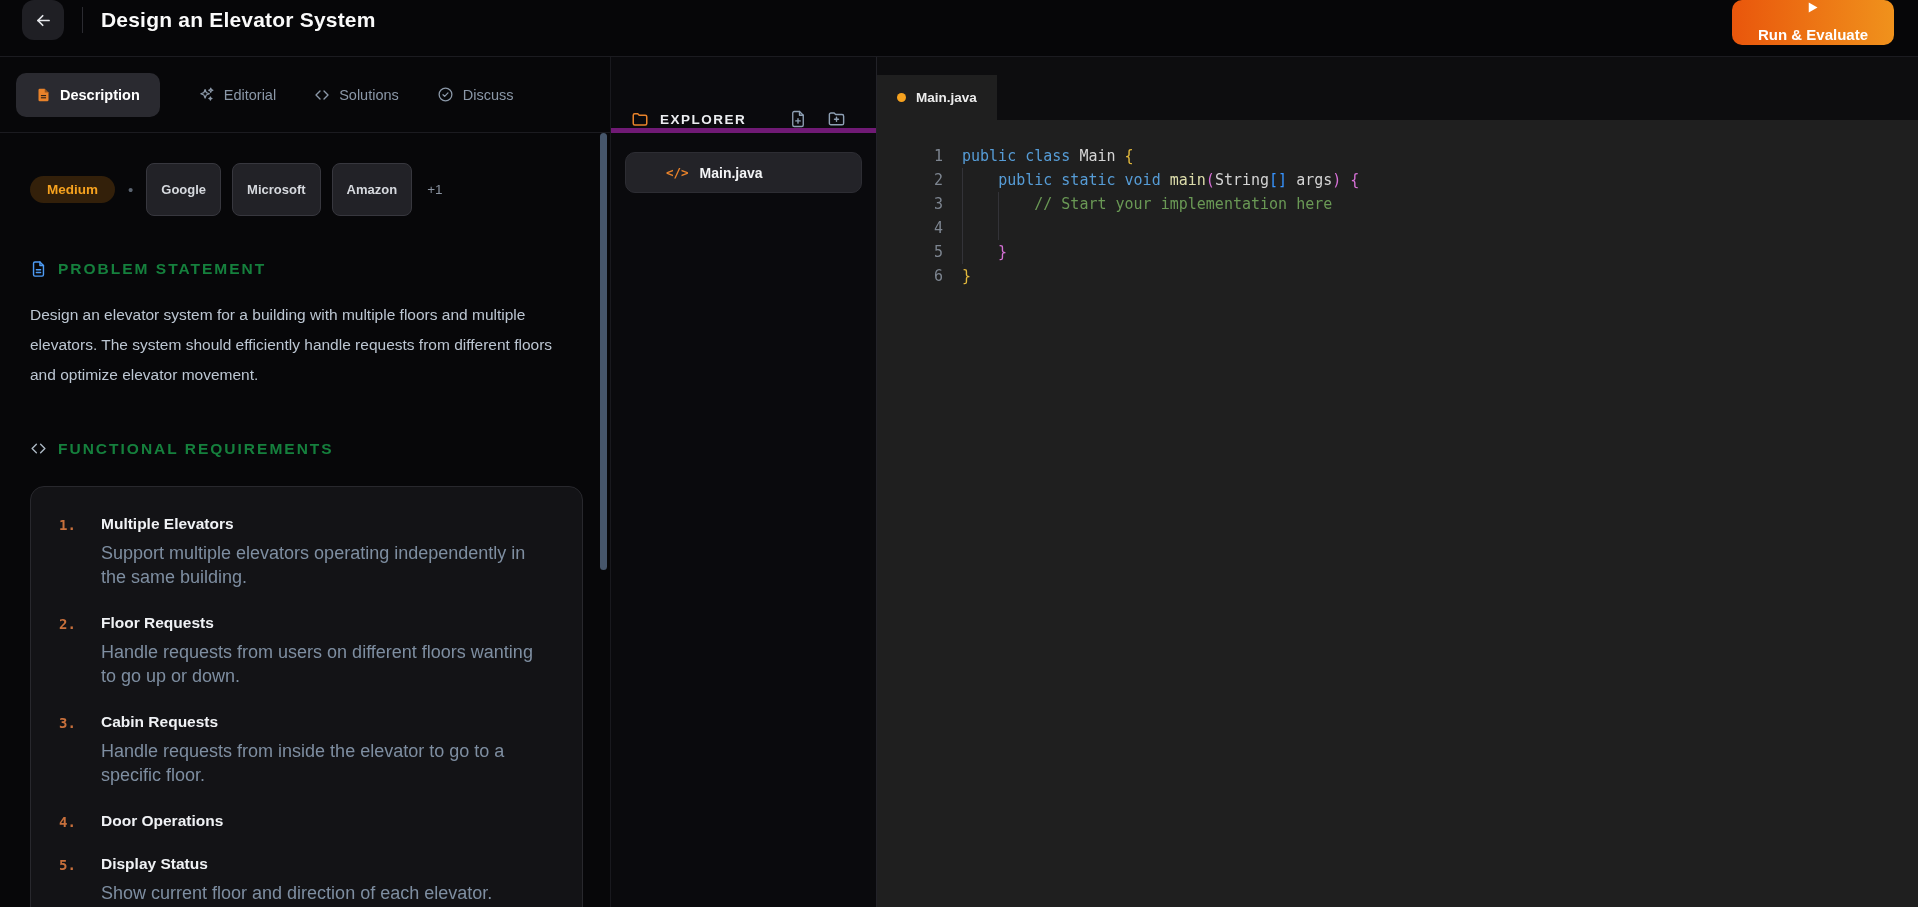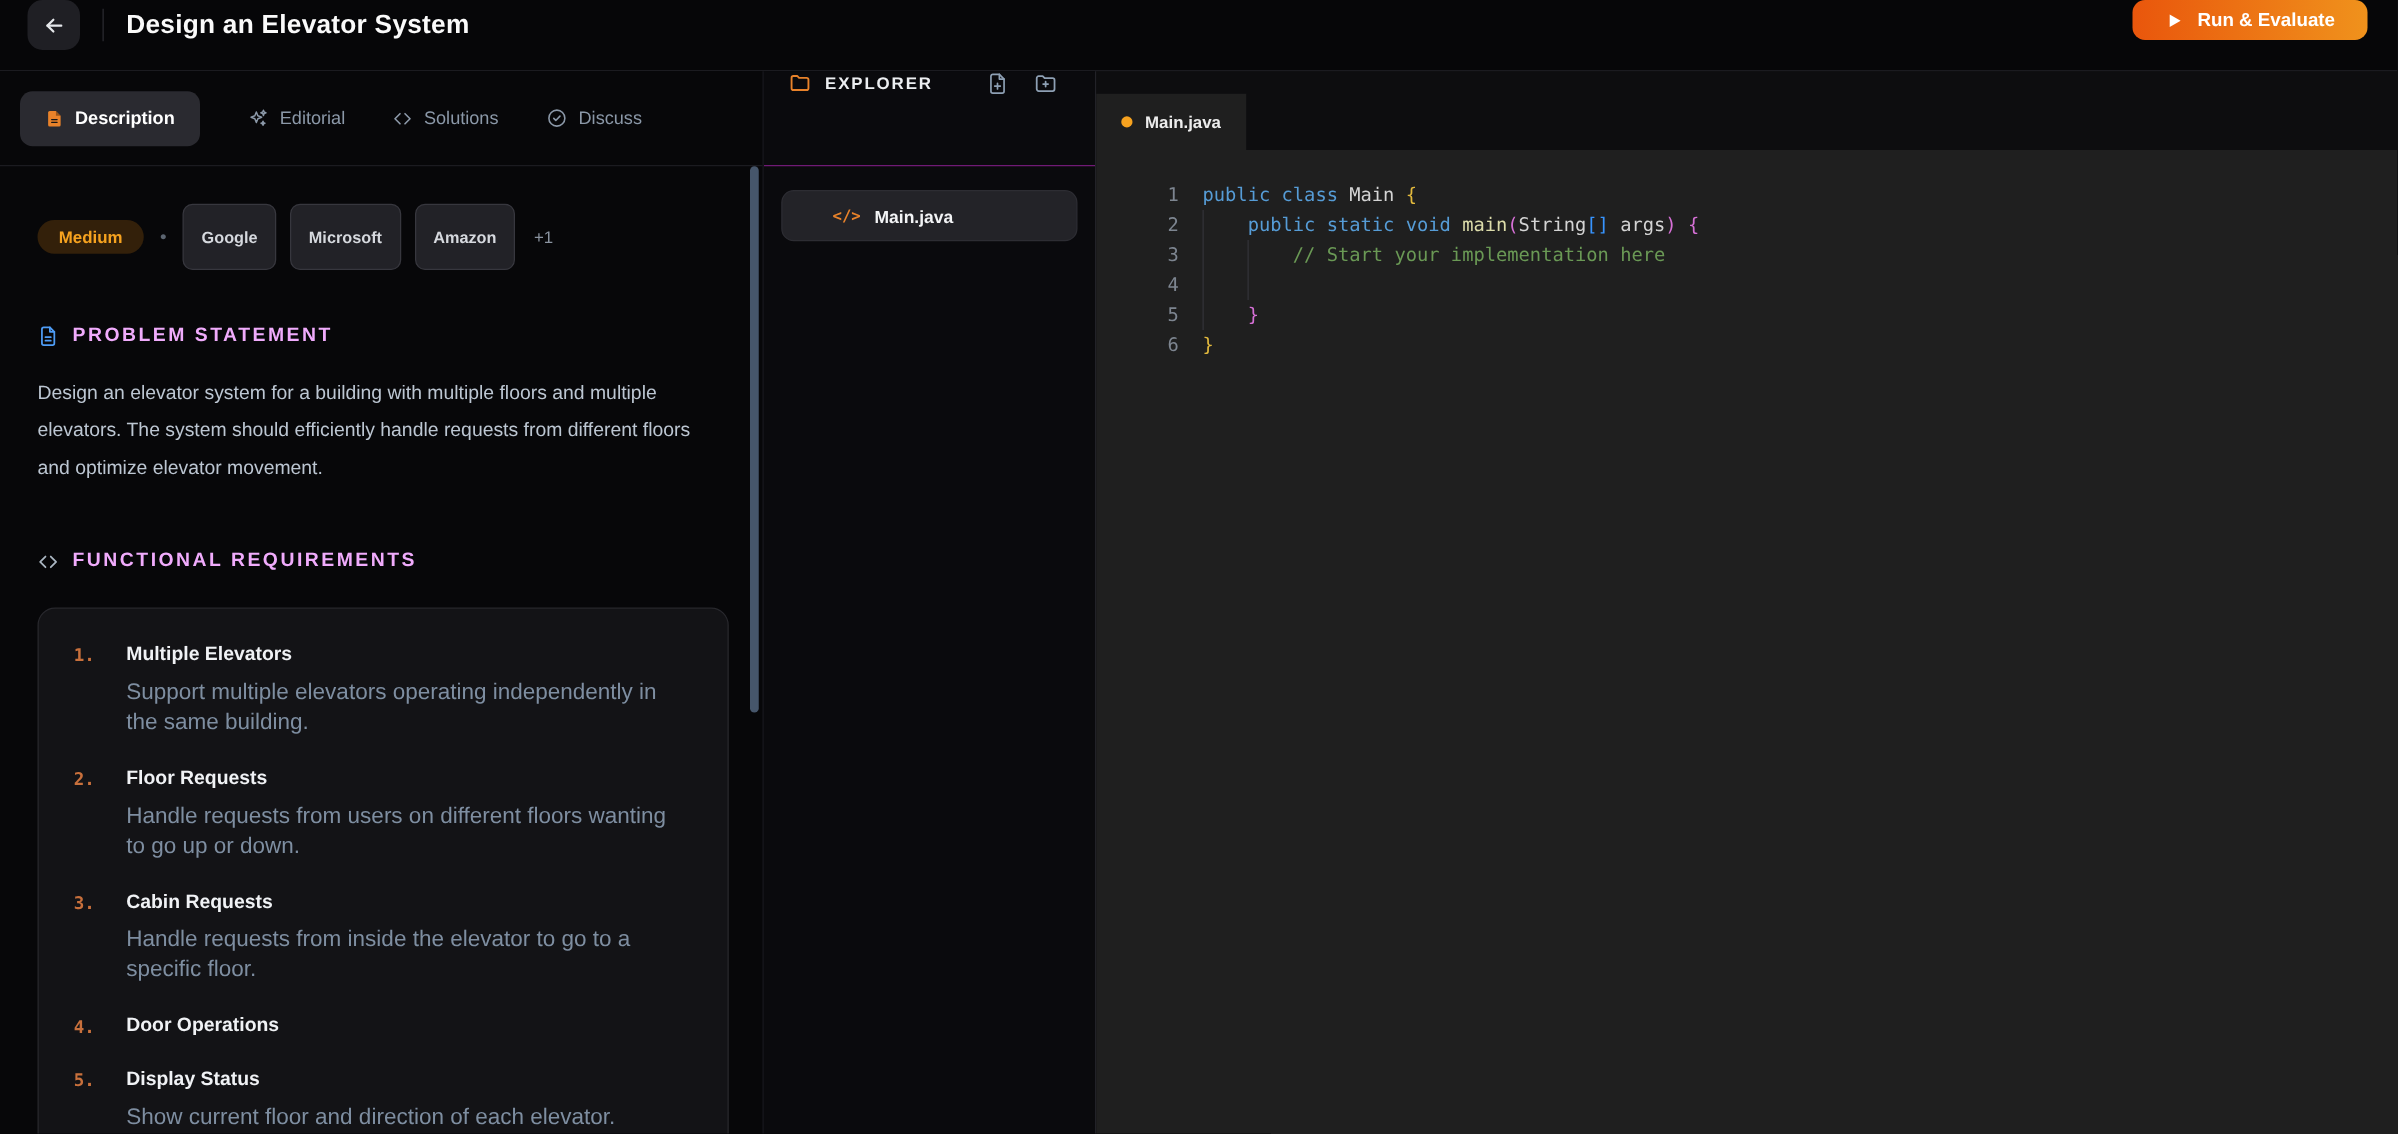--- a/index.html
+++ b/index.html
@@ -15,23 +15,23 @@
   .back-btn { width:42px; height:40px; border:none; border-radius:12px; background:#1f1f24; color:#e5e7eb;
               display:flex; align-items:center; justify-content:center; cursor:pointer; }
   .h-divider { width:1px; height:26px; background:#2b2b31; }
   .page-title { font-size:21px; font-weight:700; color:#fafafa; letter-spacing:.2px; }
   .h-right { display:flex; align-items:center; gap:18px; }
   .env-pill { height:42px; display:flex; align-items:center; gap:11px; padding:0 20px 0 7px;
               background:#17171c; border:1px solid #2a2a31; border-radius:999px; cursor:pointer; }
   .env-icon { width:30px; height:30px; border-radius:50%; background:#182138; display:flex; align-items:center; justify-content:center;
               color:var(--env-blue,#4f8ff7); }
   .env-label { font-size:13.5px; font-weight:600; color:#c7cfda; }
-  .run-btn { height:32px; border:none; border-radius:10px; padding:0 26px; display:flex; align-items:center; gap:11px;
+  .run-btn { height:45px; border:none; border-radius:10px; padding:0 26px; display:flex; align-items:center; gap:11px;
              background:linear-gradient(90deg, var(--run-grad-start,#e9560c), var(--run-grad-end,#f0921c));
-             color:#fff; font-family:inherit; font-size:15px; font-weight:700; cursor:pointer; }
+             color:#fff; font-family:inherit; font-size:15px; font-weight:700; cursor:pointer;flex-direction:column; }
 
   
   .main { flex:1; display:flex; min-height:0; }
   .left-panel { width:611px; flex:0 0 611px; position:relative; background:#070709; border-right:1px solid #19191e; display:flex; flex-direction:column; }
   .explorer { width:266px; flex:0 0 266px; background:#0a0a0d; border-right:1px solid #222228; display:flex; flex-direction:column; }
   .editor { flex:1; background:#1f1f1f; display:flex; flex-direction:column; }
 
   
   .tabs-row { height:76px; flex:0 0 76px; display:flex; align-items:center; padding:0 16px; gap:38px; border-bottom:1px solid #1b1b20; }
   .tab { display:flex; align-items:center; gap:9px; color:#8b98a8; font-size:14.5px; font-weight:500; cursor:pointer; background:none; border:none; font-family:inherit; }
@@ -43,39 +43,39 @@
   .left-body { padding:30px 38px 0 30px; overflow:hidden; }
   .meta-row { display:flex; align-items:center; gap:13px; }
   .difficulty { background:#33200a; color:var(--difficulty-amber,#f6a21f); font-size:13.5px; font-weight:700;
                 padding:6px 17px; border-radius:999px; }
   .meta-dot { color:#5b6470; font-size:15px; }
   .companies { display:flex; align-items:center; gap:11px; }
   .company-pill { background:#222227; border:1px solid #37373e; color:#d6d9de; font-size:13px; font-weight:600;
                   padding:18px 14px; border-radius:8px; }
   .more-companies { color:#8a93a0; font-size:13.5px; margin-left:2px; }
 
-  .section-h { display:flex; align-items:flex-end; gap:11px; font-size:15.5px; font-weight:700; letter-spacing:2px; color:#f0abfc; }
+  .section-h { display:flex; align-items:flex-start; gap:11px; font-size:15.5px; font-weight:700; letter-spacing:2px; color:#15803d; }
   .section-h.problem { margin-top:44px; }
   .section-h.problem .sec-ic { color:var(--statement-blue,#4e9cf5); }
   .section-h.reqs { margin-top:50px; }
   .section-h.reqs .sec-ic { color:#aab6c2; }
 
   .statement { margin-top:22px; max-width:553px; font-size:15.5px; line-height:30px; color:#bcc6d2; }
 
   .req-card { margin-top:28px; width:553px; background:#131316; border:1px solid #28282d; border-radius:14px; padding:28px 28px 20px 28px; }
   .req-item { display:flex; margin-bottom:25px; }
   .req-num { width:42px; flex:0 0 42px; font-family:"DejaVu Sans Mono", monospace; font-size:14px; font-weight:700;
              color:var(--req-number,#c8703c); padding-top:2px; }
   .req-title { font-size:15.5px; font-weight:700; color:#f0f2f5; }
   .req-desc { margin-top:8px; font-size:18px; line-height:24px; color:#7e8ea1; max-width:440px; }
 
   .scroll-thumb { position:absolute; right:3px; top:76px; width:7px; height:437px; background:#46566b; border-radius:4px; }
 
   
-  .exp-head { height:76px; flex:0 0 76px; display:flex; align-items:flex-start; padding:0 30px 0 20px; border-bottom:1px solid #701a75; }
+  .exp-head { height:76px; flex:0 0 76px; display:flex; align-items:flex-end; padding:0 30px 0 20px; border-bottom:5px solid #701a75; }
   .exp-title-wrap { display:flex; align-items:center; gap:11px; flex:1; }
   .exp-folder { color:var(--accent-orange,#e8822a); display:flex; }
   .exp-title { font-size:13.5px; font-weight:700; letter-spacing:1.5px; color:#eceef1; }
   .exp-actions { display:flex; align-items:center; gap:20px; }
   .exp-act-btn { background:none; border:none; color:#8ea0b4; cursor:pointer; display:flex; padding:0; }
   .file-list { padding:19px 14px; }
   .file-item { height:41px; display:flex; align-items:center; gap:11px; padding-left:40px;
                background:#232328; border:1px solid #2d2d33; border-radius:10px; cursor:pointer; }
   .file-ic { font-family:"DejaVu Sans Mono", monospace; font-size:12.5px; font-weight:700; color:var(--accent-orange,#e8822a); }
   .file-name { font-size:14px; font-weight:700; color:#f3f4f6; }

